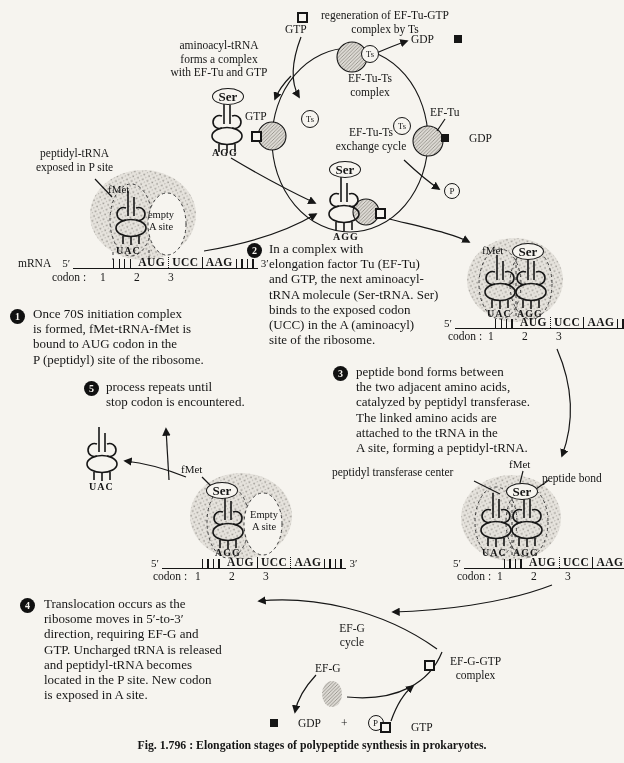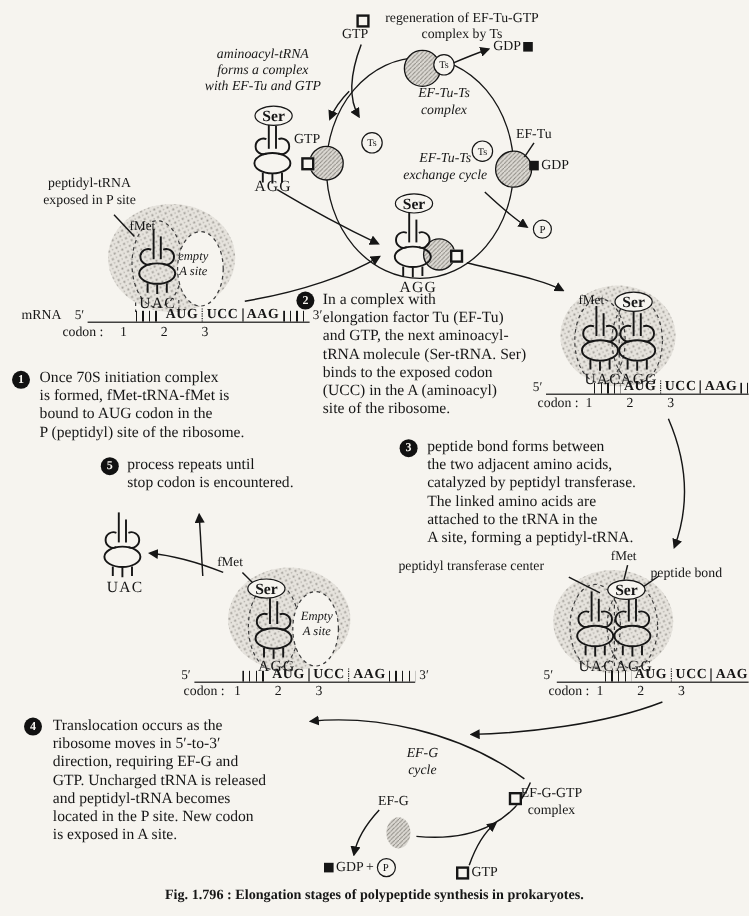--- a/index.html
+++ b/index.html
@@ -1,33 +1,33 @@
 <!DOCTYPE html>
 <html><head>
 <meta charset="utf-8">
 <style>
   html,body{margin:0;padding:0;background:#f6f4ef;}
   #canvas{position:relative;width:624px;height:763px;background:#f6f4ef;overflow:hidden;
           font-family:"Liberation Serif",serif;color:#161616;}
   #bg{position:absolute;left:0;top:0;}
   .lab{position:absolute;font-size:11.5px;line-height:1.18;}
   .pre{white-space:pre-line;text-align:center;}
-  .ctr{text-align:center;font-style:italic;}
+  .ctr{text-align:center;}
   .sm{font-size:11px;}
-  .anti{position:absolute;font-size:13px;font-weight:400;letter-spacing:1px;}
+  .anti{position:absolute;font-size:10px;font-weight:700;letter-spacing:1px;}
   .aa{position:absolute;width:30px;height:15px;border:1.3px solid #161616;border-radius:50%;
       background:#f6f4ef;display:flex;align-items:center;justify-content:center;
       font-size:13px;font-weight:700;}
   .ts{position:absolute;width:16px;height:16px;border:1.2px solid #161616;border-radius:50%;
       background:#f6f4ef;display:flex;align-items:center;justify-content:center;font-size:8.5px;}
   .pcirc{width:14px;height:14px;border:1.3px solid #161616;border-radius:50%;background:#f6f4ef;
       display:inline-flex;align-items:center;justify-content:center;font-size:9px;flex:none;}
   .sq-open{width:7px;height:7px;border:2px solid #161616;display:inline-block;background:#f6f4ef;flex:none;}
   .sq-fill{width:8px;height:8px;background:#161616;display:inline-block;flex:none;}
-  .row{position:absolute;display:flex;align-items:center;gap:2px;font-size:11.5px;}
+  .row{position:absolute;display:flex;align-items:center;gap:20px;font-size:11.5px;}
   .badge{position:absolute;width:15px;height:15px;border-radius:50%;background:#111;color:#f6f4ef;
       display:flex;align-items:center;justify-content:center;font-size:10px;font-weight:700;}
   .step{position:absolute;font-size:13px;line-height:1.17;white-space:pre-line;}
   .mrna{position:absolute;display:flex;align-items:flex-end;}
   .mlabel{font-size:11.5px;margin-right:8px;}
   .prime{font-size:11px;margin:0 3px;}
   .strand{display:inline-flex;align-items:flex-end;border-bottom:1.4px solid #161616;padding-left:40px;}
   .ticks{width:22px;height:9px;flex:none;
       background:repeating-linear-gradient(90deg,#161616 0 1.2px,transparent 1.2px 5.5px);}
   .codon{font-weight:700;font-size:11.5px;letter-spacing:.5px;padding:0 3px;}
@@ -297,21 +297,21 @@
     <span>codon :</span>
     <span class="cnum" style="left:42px">1</span>
     <span class="cnum" style="left:76px">2</span>
     <span class="cnum" style="left:110px">3</span>
   </div>
 
   <div class="lab pre ctr" style="left:322px;top:622px;width:60px">EF-G
 cycle</div>
   <div class="lab" style="left:315px;top:662px">EF-G</div>
   <span class="sq-open" style="position:absolute;left:424px;top:660px"></span>
-  <div class="lab pre" style="left:434px;top:655px">EF-G-GTP
+  <div class="lab pre" style="left:450px;top:655px">EF-G-GTP
 complex</div>
   <div class="row" style="left:270px;top:715px">
     <span class="sq-fill"></span>
     <span>GDP</span>
     <span>+</span>
     <span class="pcirc">P</span>
   </div>
   <div class="row" style="left:380px;top:721px">
     <span class="sq-open"></span>
     <span>GTP</span>

